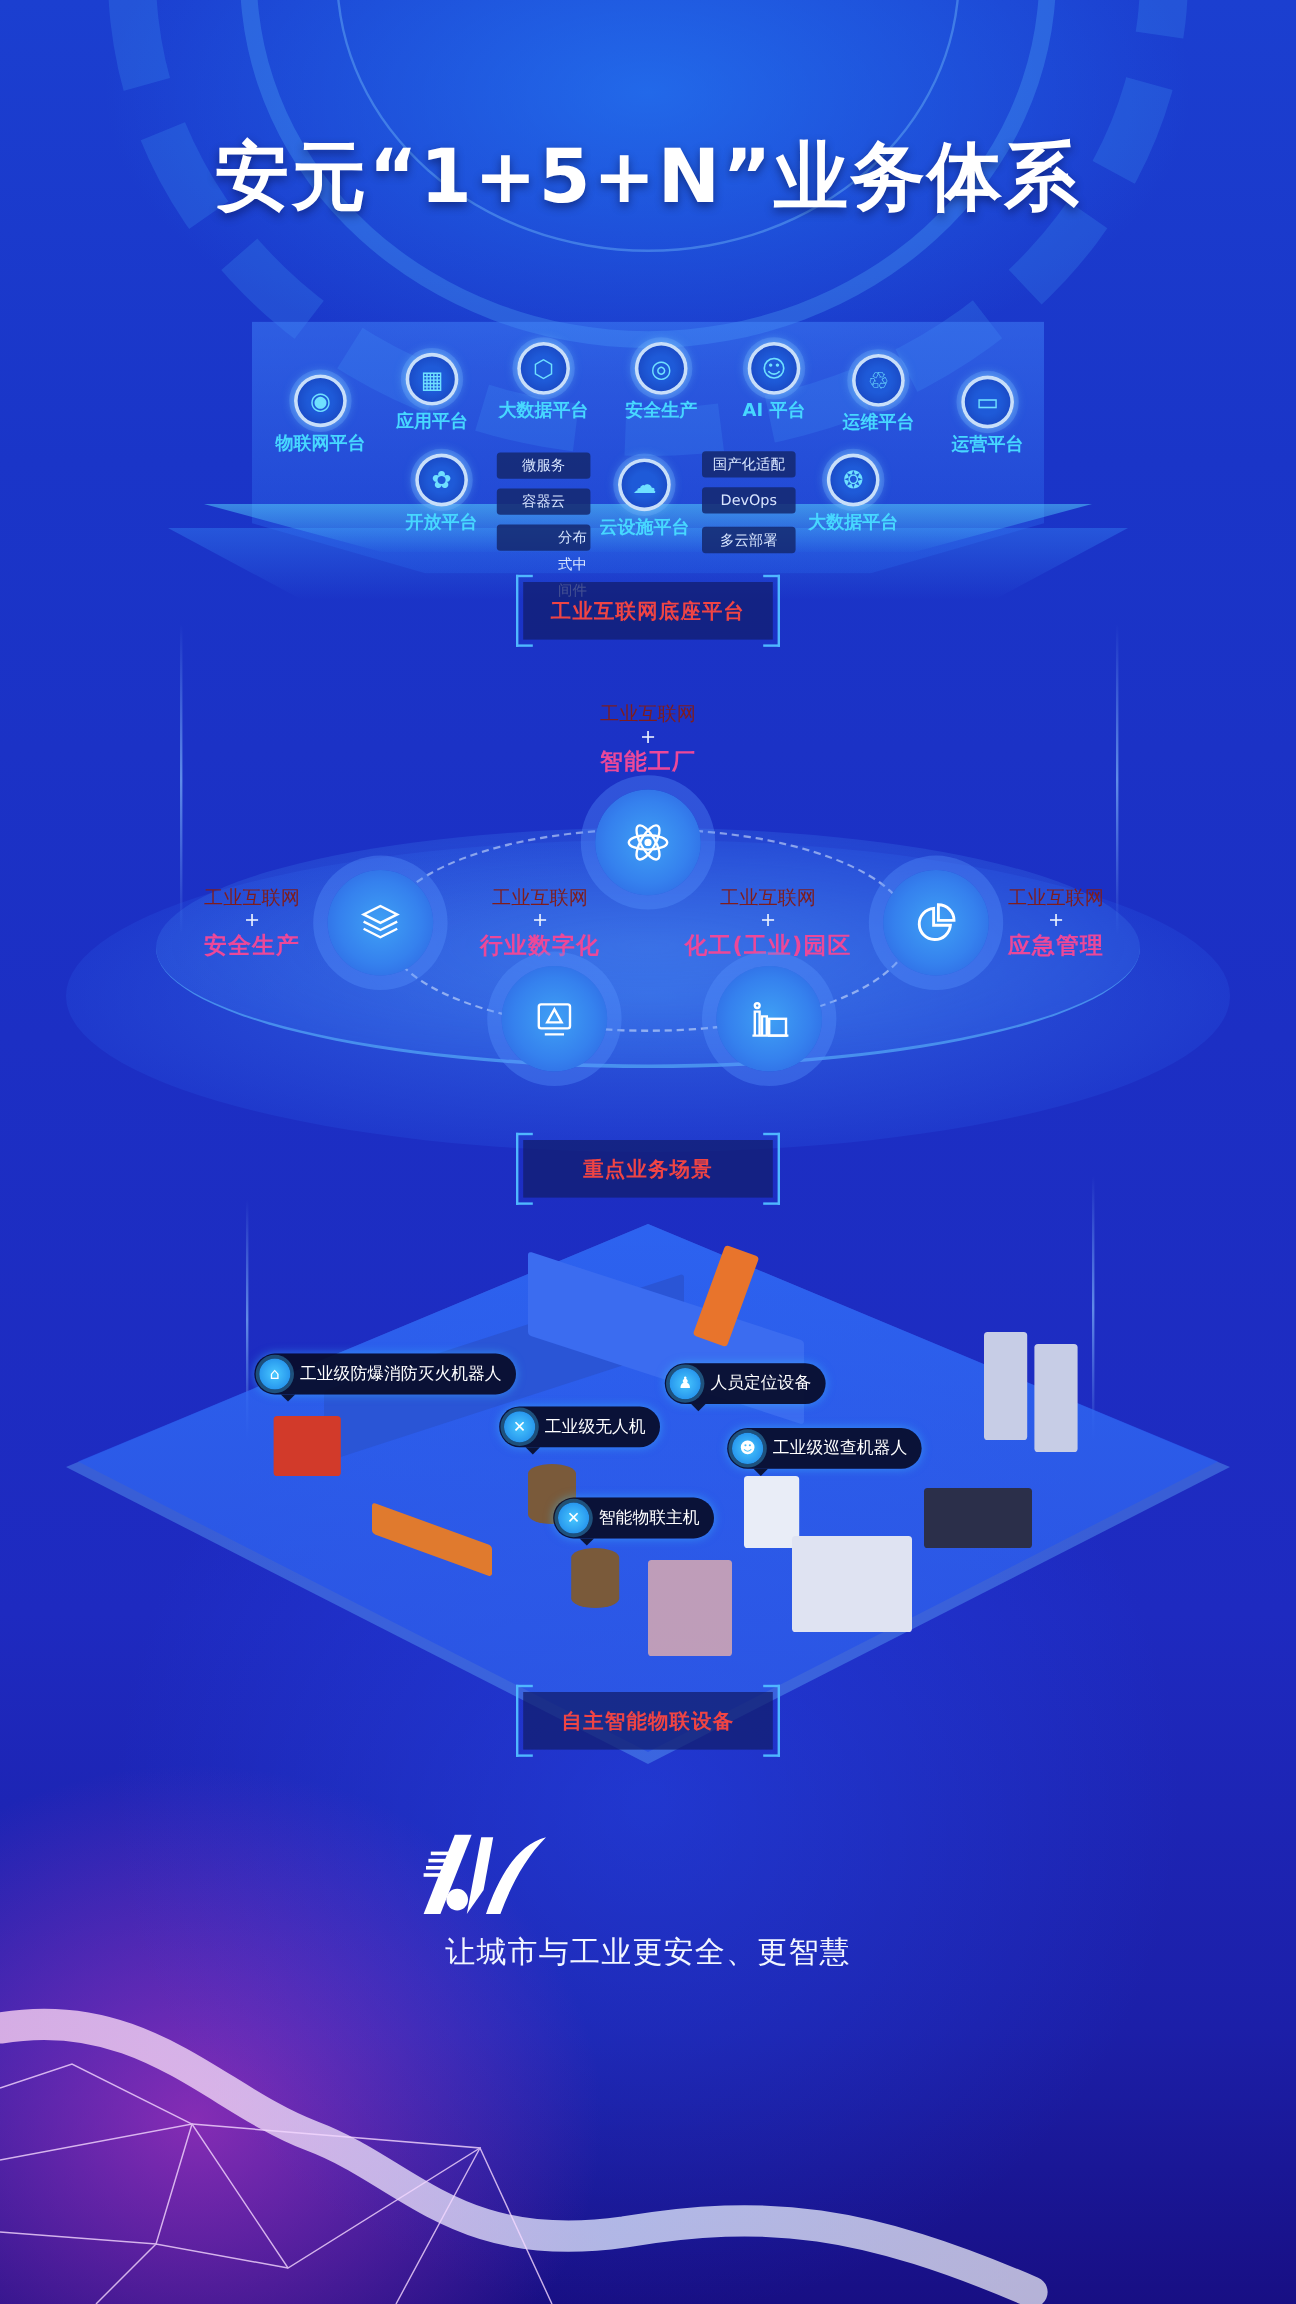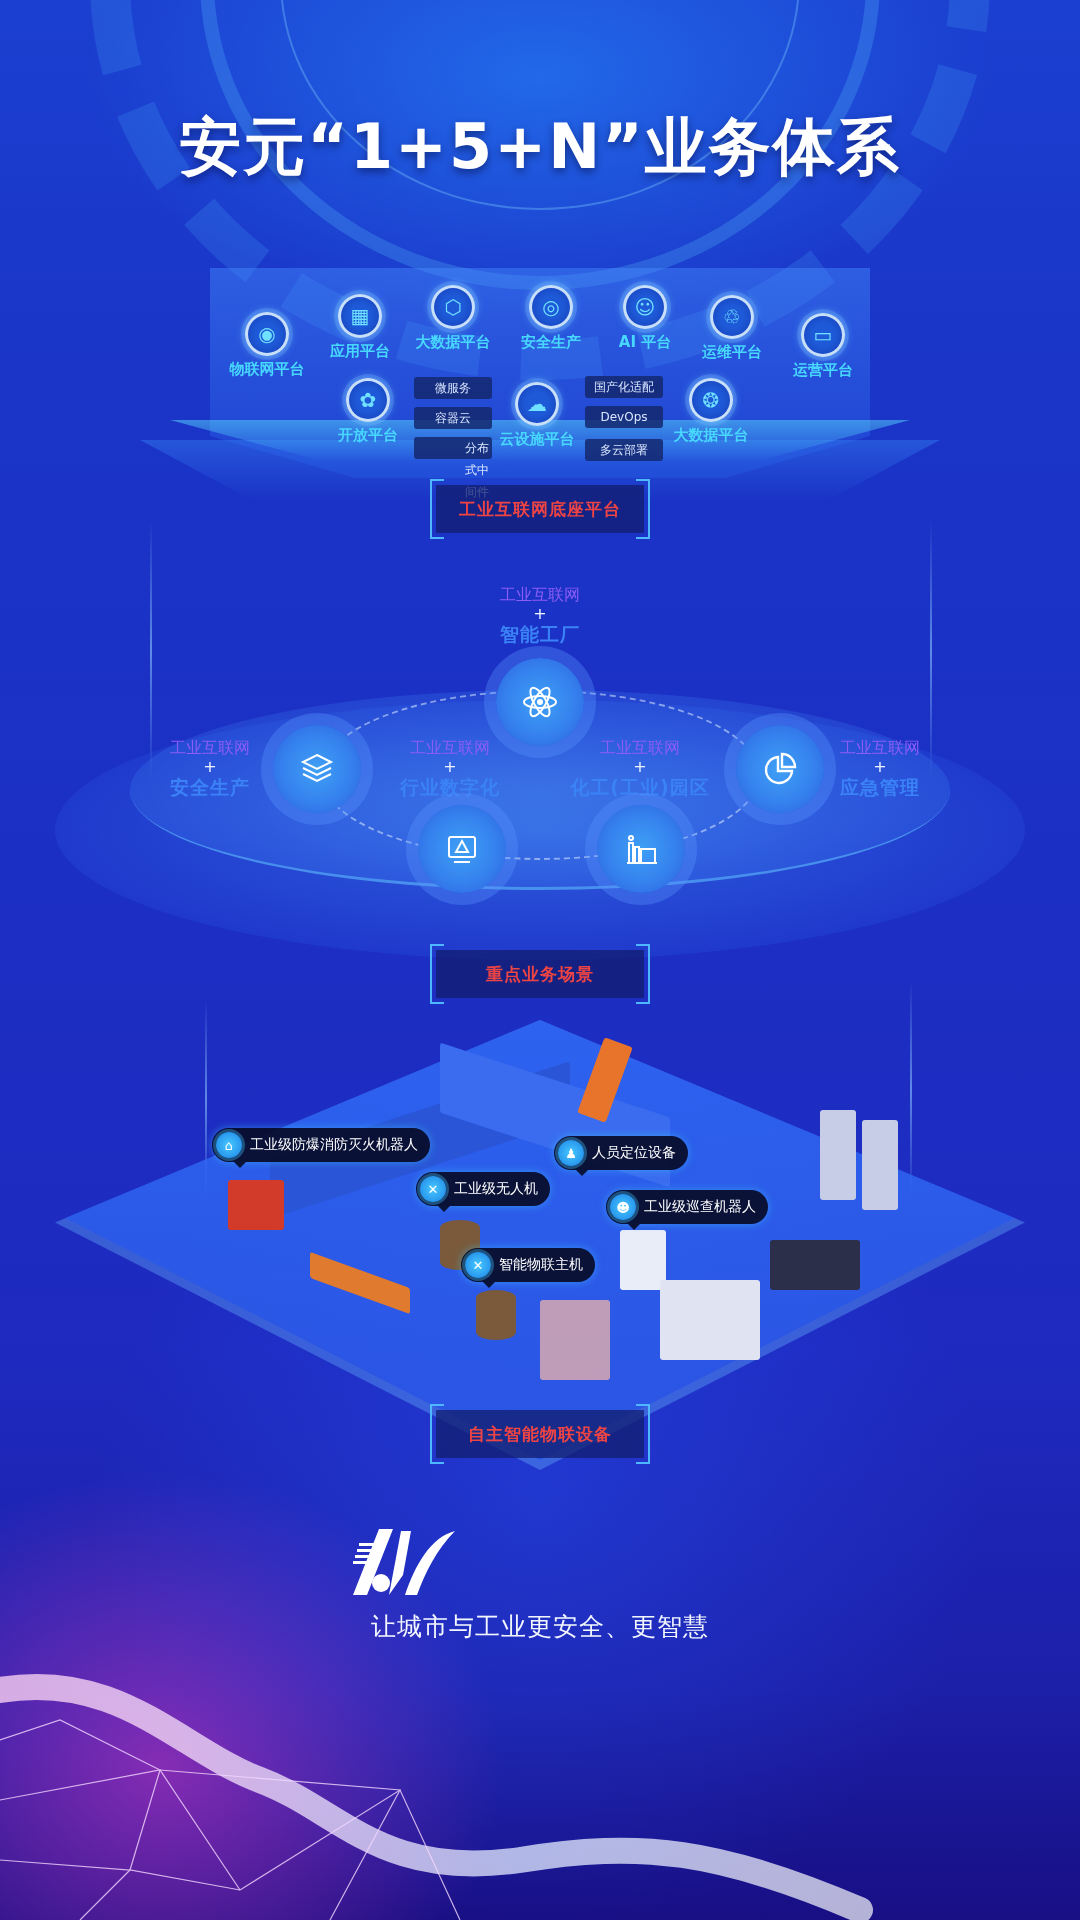--- a/index.html
+++ b/index.html
@@ -87,23 +87,23 @@
     border:2px dashed rgba(220,235,255,0.55);
   }
   .scene-icon {
     position:absolute; width:88px; height:88px; border-radius:50%;
     background:radial-gradient(circle, #3fa0f5 0%, #3581ee 55%, #2c5fe0 100%);
     box-shadow:0 0 0 12px rgba(90,150,255,0.35);
     display:flex; align-items:center; justify-content:center;
   }
   .scene-icon svg { width:40px; height:40px; }
   .scene-text { position:absolute; width:180px; text-align:center; }
-  .scene-text .top { font-size:16px; color:#8b5cf6; }
+  .scene-text .top { font-size:16px; color:#7f1d1d; }
   .scene-text .plus { font-size:16px; color:#eef4ff; line-height:16px; }
-  .scene-text .main { font-size:19px; font-weight:bold; color:#3b82f6; letter-spacing:1px; }
+  .scene-text .main { font-size:19px; font-weight:bold; color:#ec4899; letter-spacing:1px; }
 
   
   .diamond {
     position:absolute; left:65px; top:1020px; width:950px; height:440px;
     background:linear-gradient(180deg, rgba(40,100,250,0.7), rgba(30,70,230,0.55));
     clip-path:polygon(50% 0,100% 45%,50% 100%,0 45%);
   }
   .diamond-edge {
     position:absolute; left:55px; top:1020px; width:970px; height:450px;
     clip-path:polygon(50% 0,100% 45%,50% 100%,0 45%);

